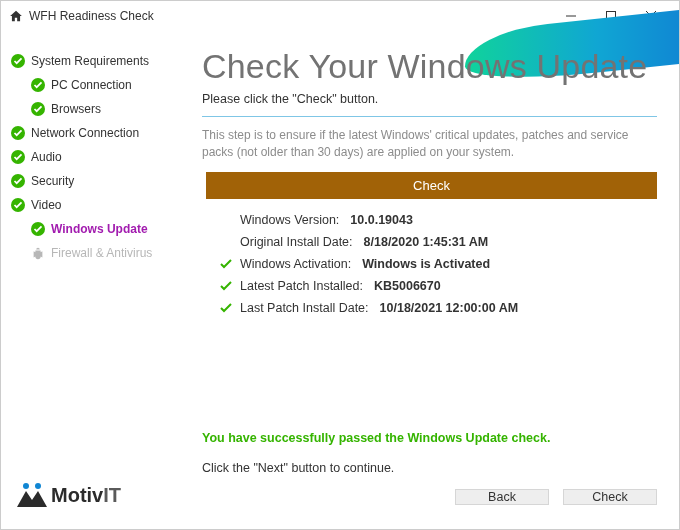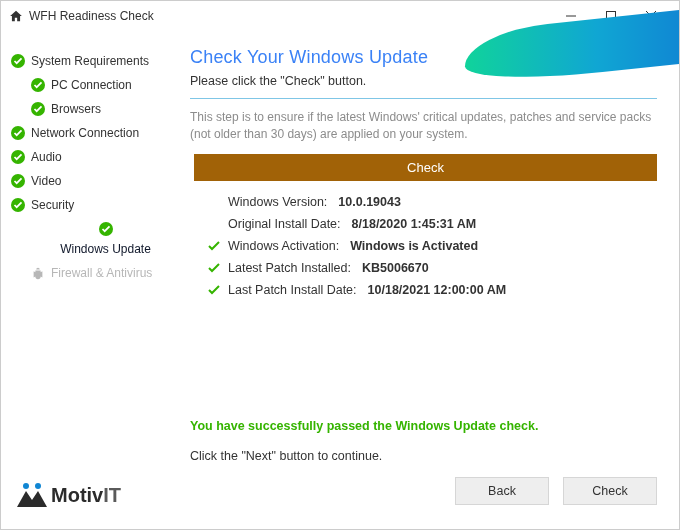--- a/index.html
+++ b/index.html
@@ -32,61 +32,62 @@
     border-top-left-radius: 60% 100%;
     border-bottom-left-radius: 100% 60%;
     transform: skewY(-6deg);
     z-index: 0;
   }
   .layout {
     display: flex;
     height: calc(100% - 30px);
     position: relative;
     z-index: 1;
+    gap: 12px;
   }
   .sidebar {
     width: 185px;
     padding: 18px 4px 6px 8px;
     display: flex;
     flex-direction: column;
   }
   .nav { font-size: 12px; color: #333; }
   .nav .item { display:flex; align-items:center; gap:6px; padding: 5px 2px; }
   .nav .sub { padding-left: 22px; }
-  .nav .current { color: #0f172a; font-weight: 400; flex-direction: column; }
+  .nav .current { color: #a21caf; font-weight: 700; }
   .nav .disabled { color: #b7b7b7; align-items: center; }
   .chk { width:14px; height:14px; flex:0 0 14px; }
   .logo-wrap { margin-top: auto; padding: 10px 4px 14px 6px; display:flex; align-items:center; gap:2px; }
   .logo-text { font-weight: 700; font-size: 20px; color:#2b2b2b;text-align:right; }
   .logo-text .it { color:#5a5a5a; }
   .main {
     flex: 1;
     padding: 16px 22px 10px 4px;
     display:flex; flex-direction:column;
     position: relative;
   }
-  h1 { color:#3b82f6; font-size: 18px; font-weight: 400; margin-bottom: 6px; letter-spacing: .2px;}
+  h1 { color:#737373; font-size: 34px; font-weight: 400; margin-bottom: 6px; letter-spacing: .2px;}
   .lead { font-size: 12.5px; color:#333; margin-bottom: 10px; }
   .hr { border:none; border-top:1px solid #7fc6e6; margin: 0 0 10px 0; }
   .desc { font-size: 12px; color:#8c8c8c; line-height: 1.45; margin-bottom: 10px; }
   .check-btn {
     background:#a16207; color:#fff; border:none;
     font-size:13px; padding:6px 24px; margin: 0 0 10px 4px;
   }
   .results { margin-left: 18px; font-size: 12.5px; color:#333; }
   .row { display:flex; align-items:center; gap:8px; padding: 4px 0; }
   .tick { width:12px; height:12px; flex:0 0 12px; }
   .row .lbl::after { content: ""; }
   .row .val { font-weight: 700; margin-left: 3px;}
   .pass-msg { margin-top: auto; padding-top: 16px; }
   .pass-line { color:#35b400; font-weight:600; font-size:12.5px; margin-bottom:16px; }
   .next-line { font-size:12.5px; color:#333; }
   .footer-btns { display:flex; gap:14px; justify-content:flex-end; padding: 14px 0 14px 0; }
   .footer-btns button {
-    width: 94px; height: 28px;
+    width: 94px; height: 16px;
     background:#eee; border:1px solid #d6d6d6; font-size:12.5px; color:#333;
   }
 </style>
 </head>
 <body>
 
 <div class="titlebar">
   <svg class="home-icon" viewBox="0 0 24 24">
       <path fill="#333" d="M12 3l10 9h-3v9h-5v-6h-4v6H5v-9H2z"></path>
     </svg>
@@ -147,28 +148,28 @@
             <circle cx="8" cy="8" r="8" fill="#35b400"></circle>
             <path d="M4 8l2.5 2.5L12 5" stroke="#fff" stroke-width="2" fill="none"></path>
           </svg>
         <span>Audio</span>
       </div>
       <div class="item">
         <svg class="chk" viewBox="0 0 16 16">
             <circle cx="8" cy="8" r="8" fill="#35b400"></circle>
             <path d="M4 8l2.5 2.5L12 5" stroke="#fff" stroke-width="2" fill="none"></path>
           </svg>
+        <span>Security</span>
+      </div>
+      <div class="item">
+        <svg class="chk" viewBox="0 0 16 16">
+            <circle cx="8" cy="8" r="8" fill="#35b400"></circle>
+            <path d="M4 8l2.5 2.5L12 5" stroke="#fff" stroke-width="2" fill="none"></path>
+          </svg>
         <span>Video</span>
-      </div>
-      <div class="item">
-        <svg class="chk" viewBox="0 0 16 16">
-            <circle cx="8" cy="8" r="8" fill="#35b400"></circle>
-            <path d="M4 8l2.5 2.5L12 5" stroke="#fff" stroke-width="2" fill="none"></path>
-          </svg>
-        <span>Security</span>
       </div>
       <div class="item sub current">
         <svg class="chk" viewBox="0 0 16 16">
             <circle cx="8" cy="8" r="8" fill="#35b400"></circle>
             <path d="M4 8l2.5 2.5L12 5" stroke="#fff" stroke-width="2" fill="none"></path>
           </svg>
         <span>Windows Update</span>
       </div>
       <div class="item sub disabled">
         <svg class="chk" viewBox="0 0 16 16">

